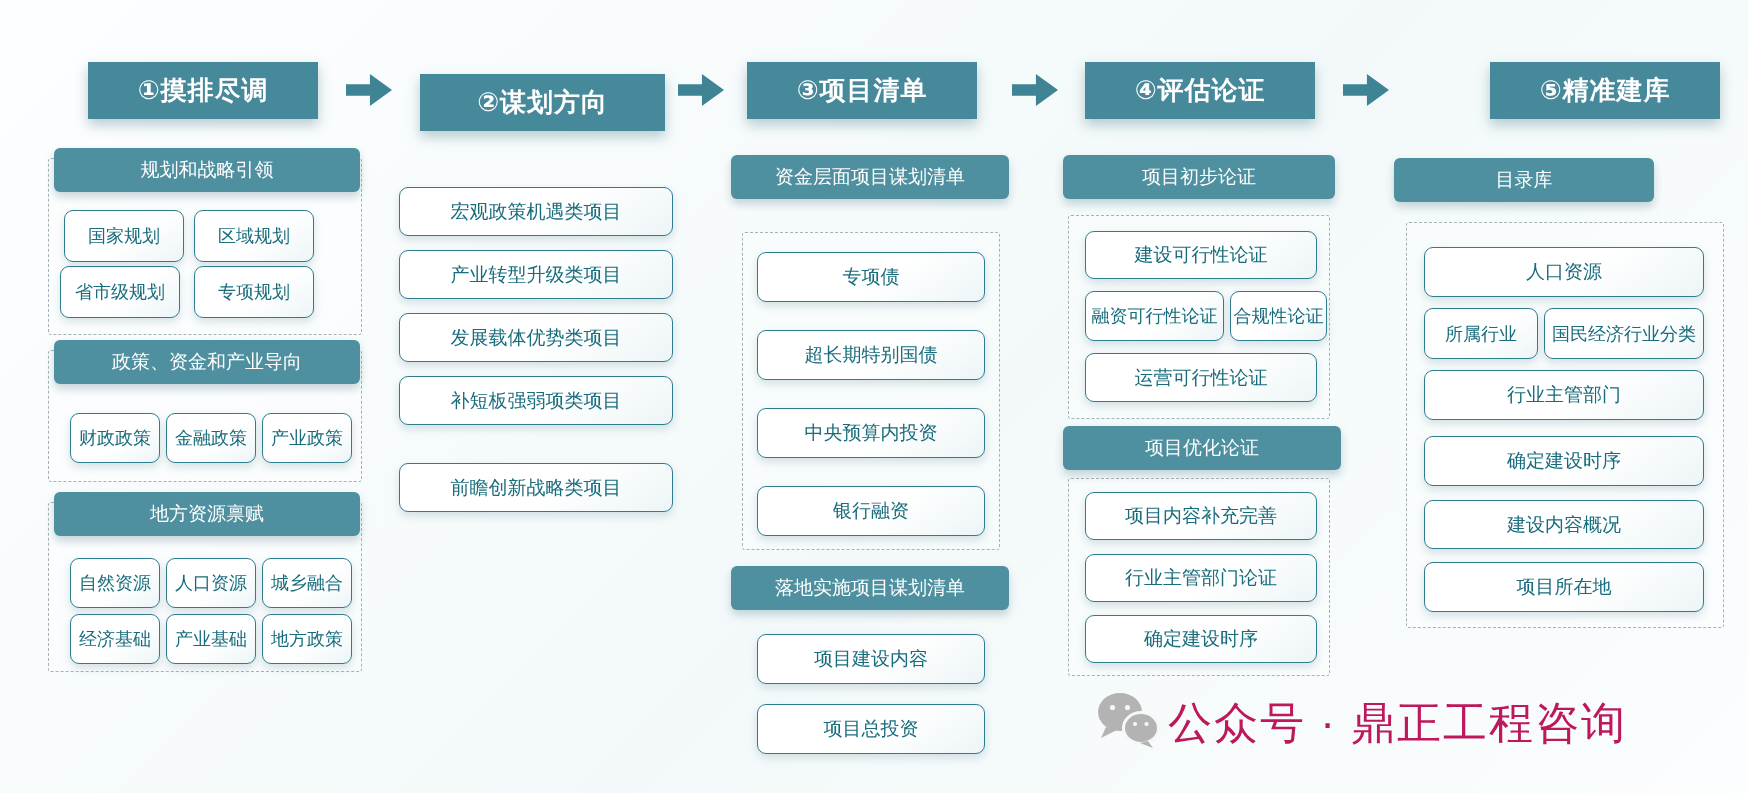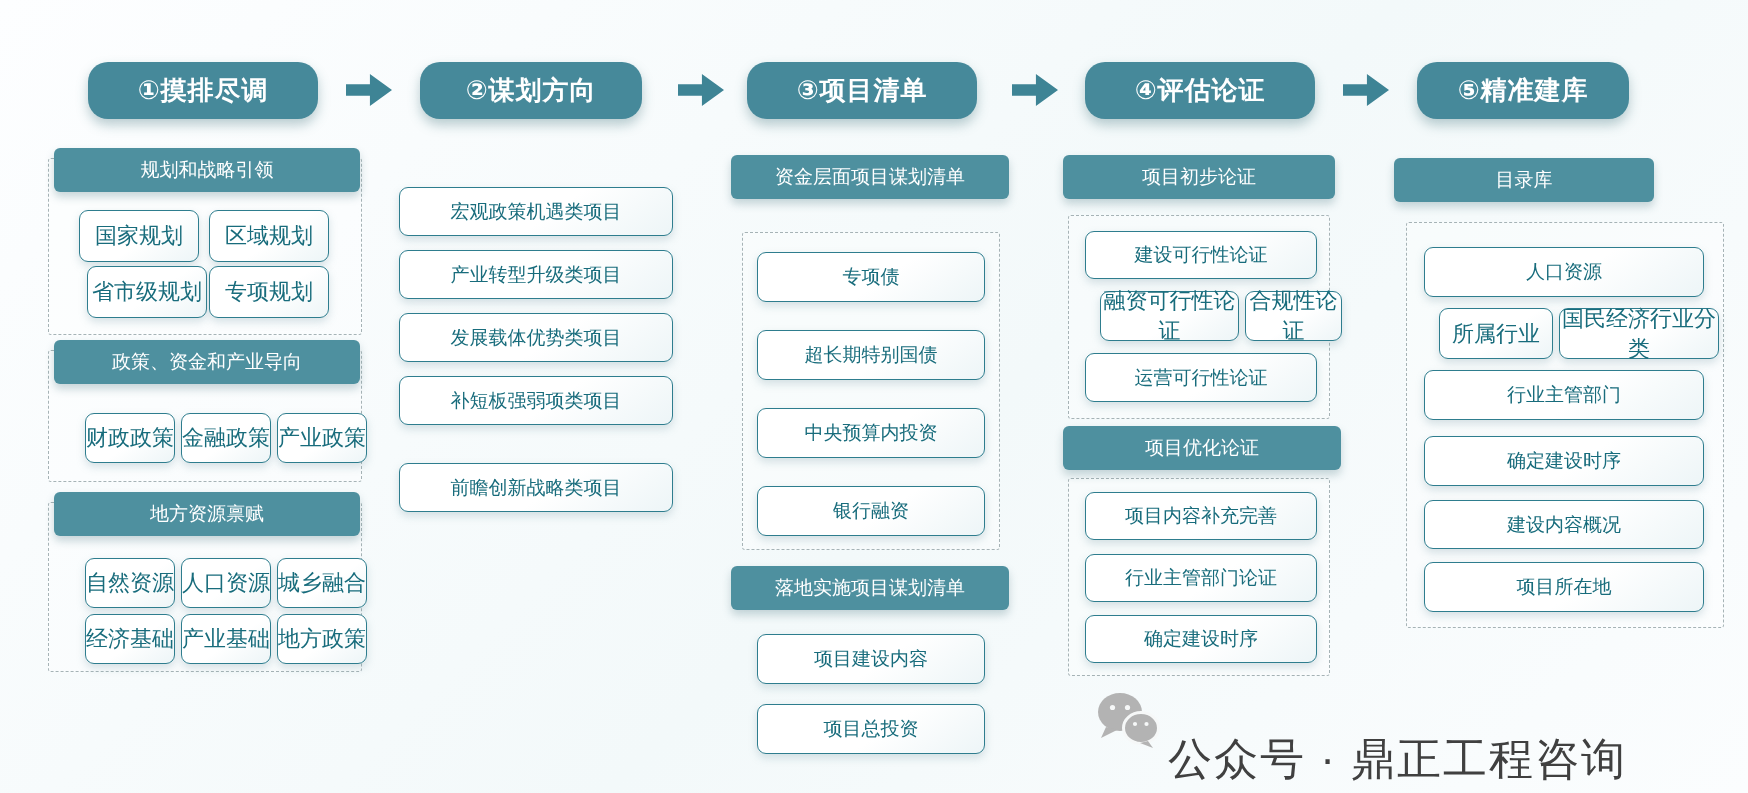--- a/index.html
+++ b/index.html
@@ -5,21 +5,21 @@
   html,body{margin:0;padding:0;}
   body{
     width:1748px;height:793px;position:relative;overflow:hidden;
     font-family:"Liberation Sans","DejaVu Sans",sans-serif;
     background:linear-gradient(135deg,#fdfeff 0%,#f3f9fa 55%,#fbfdfe 100%);
   }
   .step{
     position:absolute;background:#46899a;color:#ffffff;
     font-weight:bold;font-size:26px;letter-spacing:1px;
     display:flex;align-items:center;justify-content:center;
-    border-radius:20px;box-shadow:0 6px 12px rgba(80,125,135,.38);
+    border-radius:0;box-shadow:0 6px 12px rgba(80,125,135,.38);
     z-index:3;
   }
   .arrow{
     position:absolute;background:#3e8495;z-index:3;
     clip-path:polygon(0% 32%,52% 32%,52% 0%,100% 50%,52% 100%,52% 68%,0% 68%);
   }
   .bar{
     position:absolute;background:#4e909f;color:#ffffff;font-size:19px;
     display:flex;align-items:center;justify-content:center;
     border-radius:6px;box-shadow:0 5px 9px rgba(90,130,140,.32);
@@ -29,44 +29,44 @@
     position:absolute;border:1.6px dashed #a6b3b6;border-radius:3px;z-index:1;
     background:rgba(255,255,255,.35);
   }
   .box{
     position:absolute;z-index:2;
     background:linear-gradient(145deg,#ffffff 55%,#edf5f7 100%);
     border:1.6px solid #2e7d8e;color:#186c7c;font-size:19px;
     display:flex;align-items:center;justify-content:center;text-align:center;
     border-radius:9px;box-shadow:0 4px 9px rgba(118,155,165,.28);
   }
-  .box.sm{font-size:22px;margin-left:15px;}
+  .box.sm{font-size:18px;}
   .watermark{position:absolute;z-index:4;color:#b8b8b8;}
-  .wm-text{position:absolute;left:1168px;top:694px;font-size:44px;letter-spacing:2px;color:#404040;white-space:nowrap;margin-top:36px;}
+  .wm-text{position:absolute;left:1168px;top:694px;font-size:44px;letter-spacing:2px;color:#be185d;white-space:nowrap;}
   .wm-icon{position:absolute;left:1096px;top:692px;}
 </style>
 </head>
 <body>
 
 <div class="step" style="left:88px;top:62px;width:230px;height:57px">①摸排尽调</div>
-<div class="step" style="left:420px;top:62px;width:222px;height:57px">②谋划方向</div>
+<div class="step" style="left:420px;top:74px;width:245px;height:57px">②谋划方向</div>
 <div class="step" style="left:747px;top:62px;width:230px;height:57px">③项目清单</div>
 <div class="step" style="left:1085px;top:62px;width:230px;height:57px">④评估论证</div>
-<div class="step" style="left:1417px;top:62px;width:212px;height:57px">⑤精准建库</div>
+<div class="step" style="left:1490px;top:62px;width:230px;height:57px">⑤精准建库</div>
 
 <div class="arrow" style="left:346px;top:74px;width:46px;height:32px"></div>
 <div class="arrow" style="left:678px;top:74px;width:46px;height:32px"></div>
 <div class="arrow" style="left:1012px;top:74px;width:46px;height:32px"></div>
 <div class="arrow" style="left:1343px;top:74px;width:46px;height:32px"></div>
 
 <div class="dashed" style="left:48px;top:158px;width:312px;height:175px"></div>
 <div class="bar" style="left:54px;top:148px;width:306px;height:44px">规划和战略引领</div>
 <div class="box sm" style="left:64px;top:210px;width:118px;height:50px">国家规划</div>
 <div class="box sm" style="left:194px;top:210px;width:118px;height:50px">区域规划</div>
-<div class="box sm" style="left:72px;top:266px;width:118px;height:50px">省市级规划</div>
+<div class="box sm" style="left:60px;top:266px;width:118px;height:50px">省市级规划</div>
 <div class="box sm" style="left:194px;top:266px;width:118px;height:50px">专项规划</div>
 
 <div class="dashed" style="left:48px;top:350px;width:312px;height:130px"></div>
 <div class="bar" style="left:54px;top:340px;width:306px;height:44px">政策、资金和产业导向</div>
 <div class="box sm" style="left:70px;top:413px;width:88px;height:48px">财政政策</div>
 <div class="box sm" style="left:166px;top:413px;width:88px;height:48px">金融政策</div>
 <div class="box sm" style="left:262px;top:413px;width:88px;height:48px">产业政策</div>
 
 <div class="dashed" style="left:48px;top:502px;width:312px;height:168px"></div>
 <div class="bar" style="left:54px;top:492px;width:306px;height:44px">地方资源禀赋</div>

